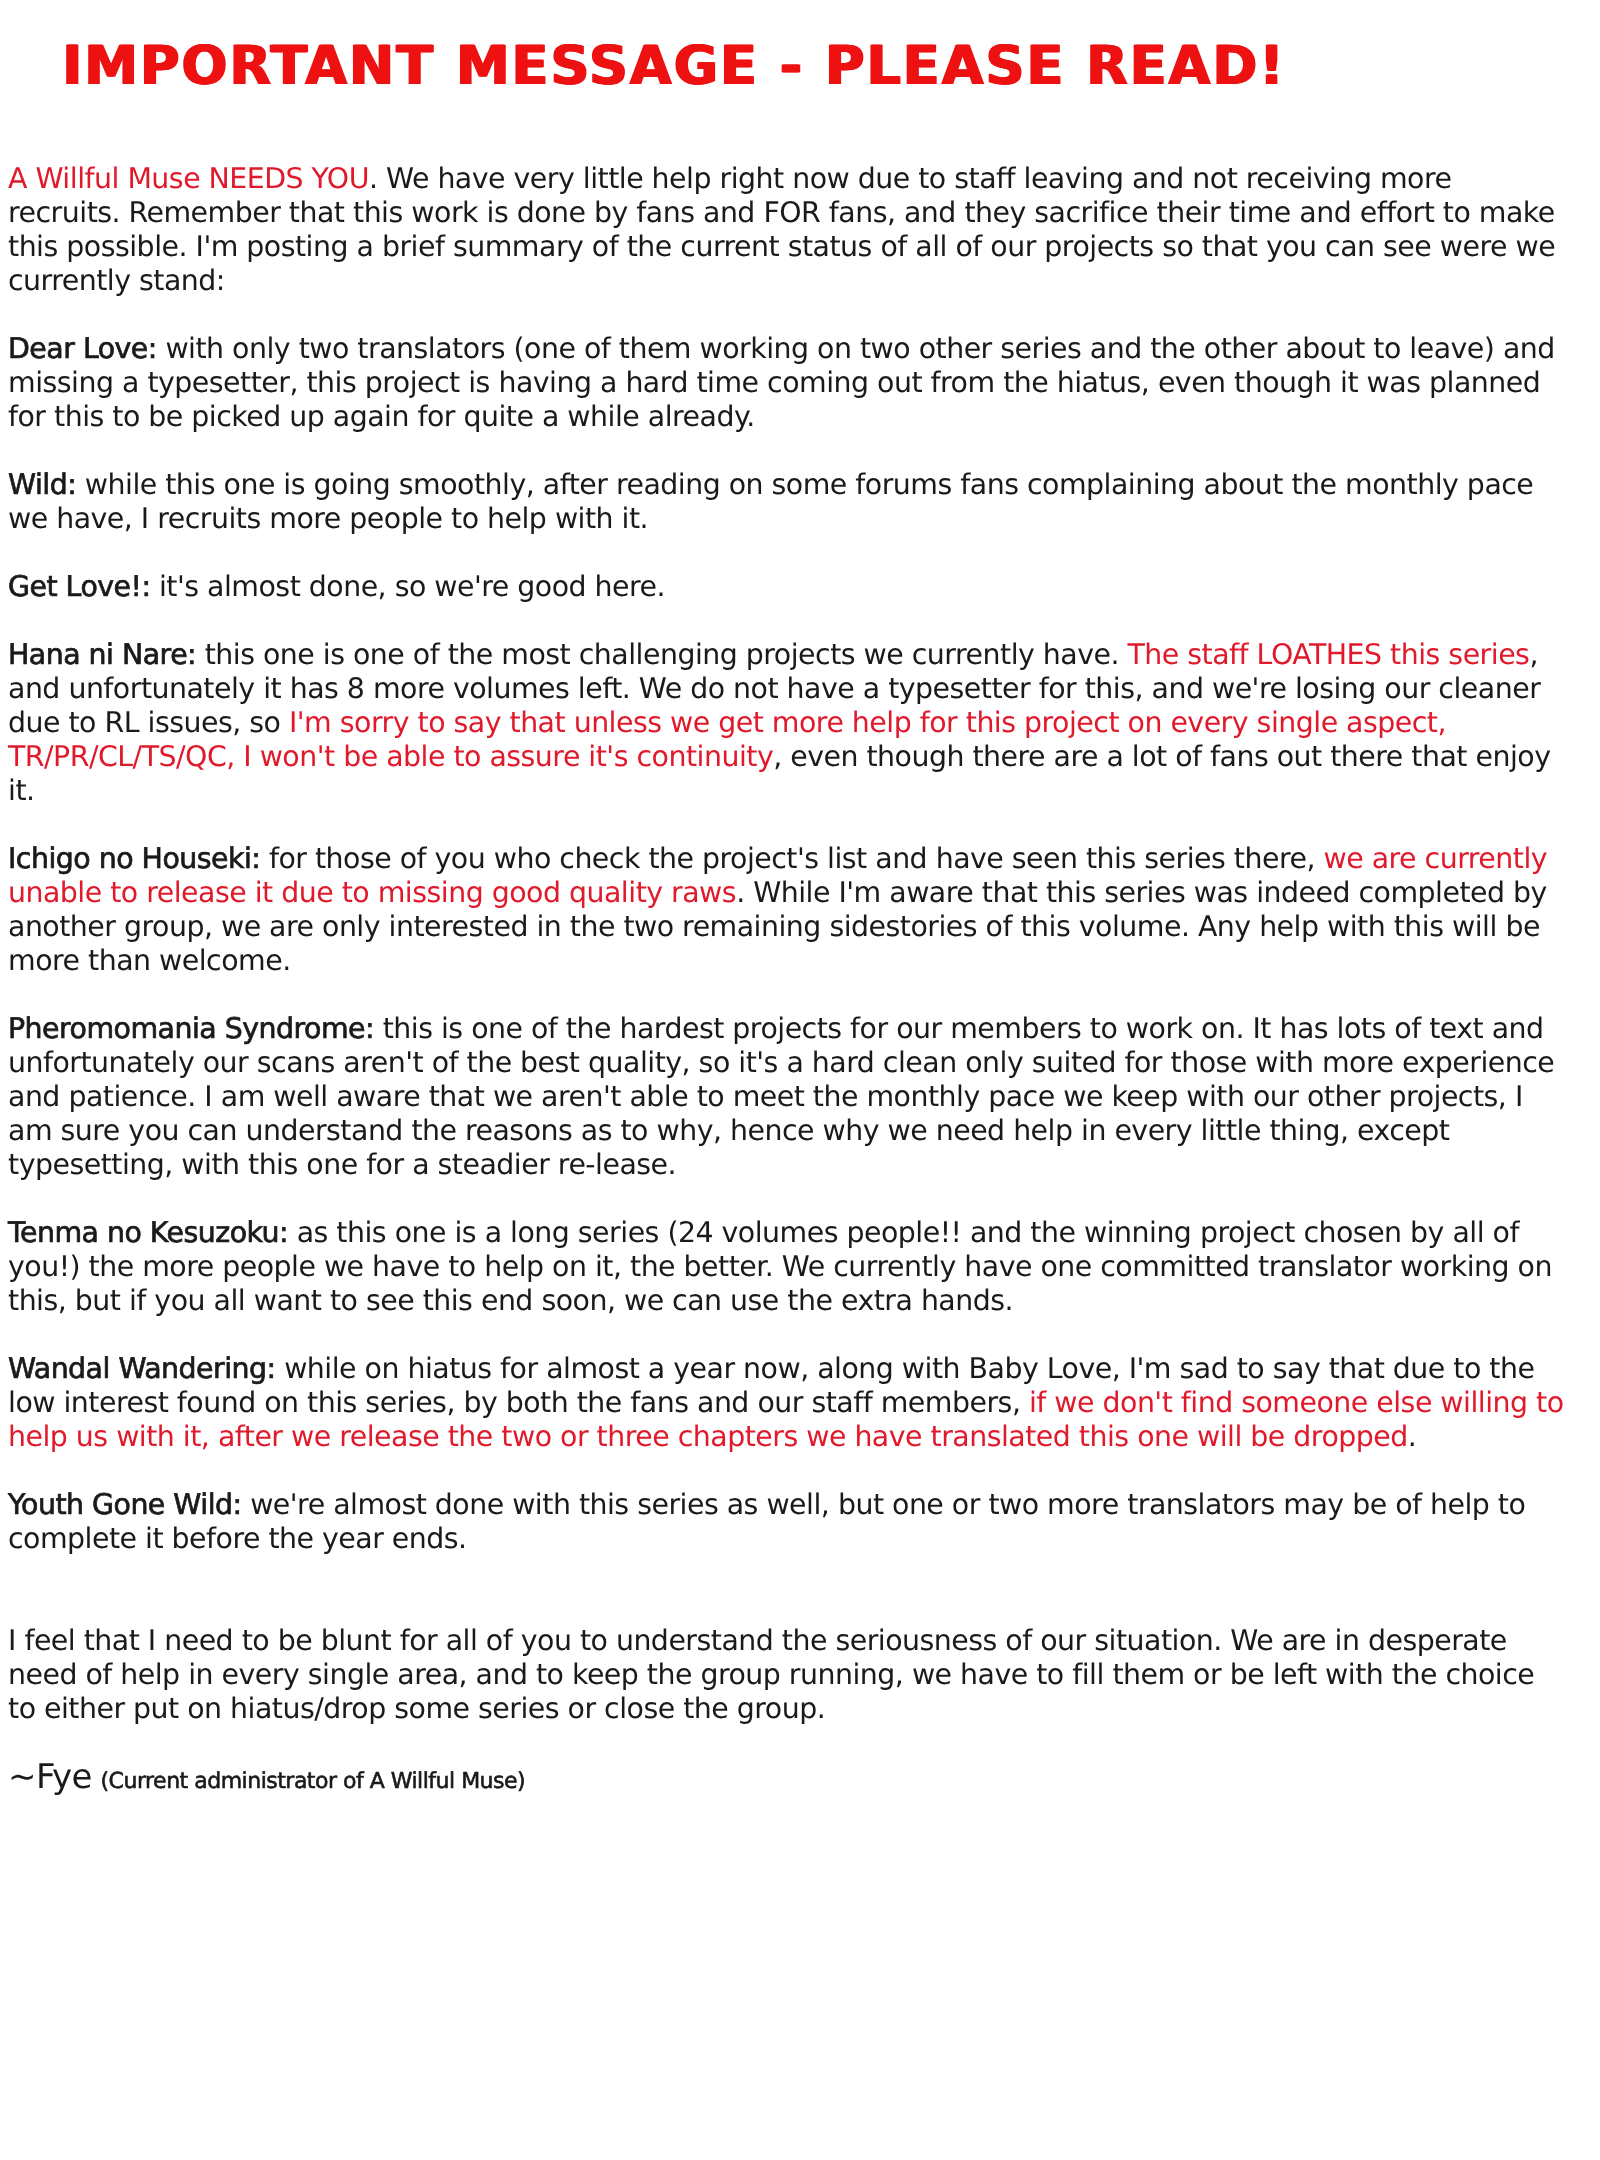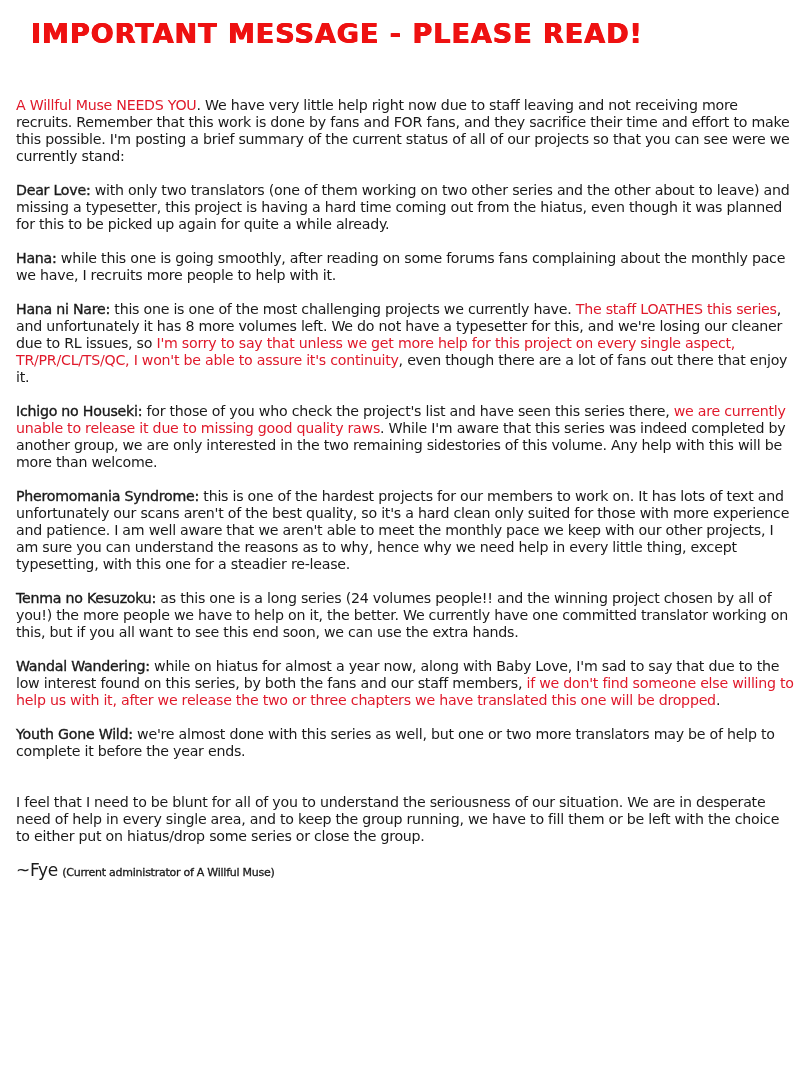--- a/index.html
+++ b/index.html
@@ -24,27 +24,26 @@
       font-family: "DejaVu Sans", sans-serif;
       font-weight: bold;
       font-size: 27px;
       letter-spacing: 1px;
       color: #ee1111;
       transform: scaleX(1.0);
       text-shadow: 0.5px 0 0 #ee1111, -0.5px 0 0 #ee1111;
     }
     .content {
       position: absolute;
-      left: 16px;
+      left: 4px;
       top: 82px;
       width: 780px;
       font-size: 14.2px;
       line-height: 17px;
       letter-spacing: -0.25px;
-      margin-top: 15px;
     }
     .para {
       margin: 0 0 17px 0;
     }
     .para.gap {
       margin-top: 34px;
     }
     .hl {
       color: #e0192b;
     }
@@ -64,22 +63,23 @@
 <body>
 
 <div class="title">IMPORTANT MESSAGE - PLEASE READ!</div>
 
 <div class="content">
 
   <p class="para"><span class="hl">A Willful Muse NEEDS YOU</span><span>. We have very little help right now due to staff leaving and not receiving more recruits. Remember that this work is done by fans and FOR fans, and they sacrifice their time and effort to make this possible. I'm posting a brief summary of the current status of all of our projects so that you can see were we currently stand:</span></p>
 
   <p class="para"><span class="label">Dear Love:</span><span> with only two translators (one of them working on two other series and the other about to leave) and missing a typesetter, this project is having a hard time coming out from the hiatus, even though it was planned for this to be picked up again for quite a while already.</span></p>
 
-  <p class="para"><span class="label">Hana:</span><span> while this one is going smoothly, after reading on some forums fans complaining about the monthly pace we have, I recruits more people to help with it.</span></p>
+  <p class="para"><span class="label">Wild:</span><span> while this one is going smoothly, after reading on some forums fans complaining about the monthly pace we have, I recruits more people to help with it.</span></p>
 
+  <p class="para"><span class="label">Get Love!:</span><span> it's almost done, so we're good here.</span></p>
 
   <p class="para"><span class="label">Hana ni Nare:</span><span> this one is one of the most challenging projects we currently have. </span><span class="hl">The staff LOATHES this series</span><span>, and unfortunately it has 8 more volumes left. We do not have a typesetter for this, and we're losing our cleaner due to RL issues, so </span><span class="hl">I'm sorry to say that unless we get more help for this project on every single aspect, TR/PR/CL/TS/QC, I won't be able to assure it's continuity</span><span>, even though there are a lot of fans out there that enjoy it.</span></p>
 
   <p class="para"><span class="label">Ichigo no Houseki:</span><span> for those of you who check the project's list and have seen this series there, </span><span class="hl">we are currently unable to release it due to missing good quality raws</span><span>. While I'm aware that this series was indeed completed by another group, we are only interested in the two remaining sidestories of this volume. Any help with this will be more than welcome.</span></p>
 
   <p class="para"><span class="label">Pheromomania Syndrome:</span><span> this is one of the hardest projects for our members to work on. It has lots of text and unfortunately our scans aren't of the best quality, so it's a hard clean only suited for those with more experience and patience. I am well aware that we aren't able to meet the monthly pace we keep with our other projects, I am sure you can understand the reasons as to why, hence why we need help in every little thing, except typesetting, with this one for a steadier re-lease.</span></p>
 
   <p class="para"><span class="label">Tenma no Kesuzoku:</span><span> as this one is a long series (24 volumes people!! and the winning project chosen by all of you!) the more people we have to help on it, the better. We currently have one committed translator working on this, but if you all want to see this end soon, we can use the extra hands.</span></p>
 
   <p class="para"><span class="label">Wandal Wandering:</span><span> while on hiatus for almost a year now, along with Baby Love, I'm sad to say that due to the low interest found on this series, by both the fans and our staff members, </span><span class="hl">if we don't find someone else willing to help us with it, after we release the two or three chapters we have translated this one will be dropped</span><span>.</span></p>

